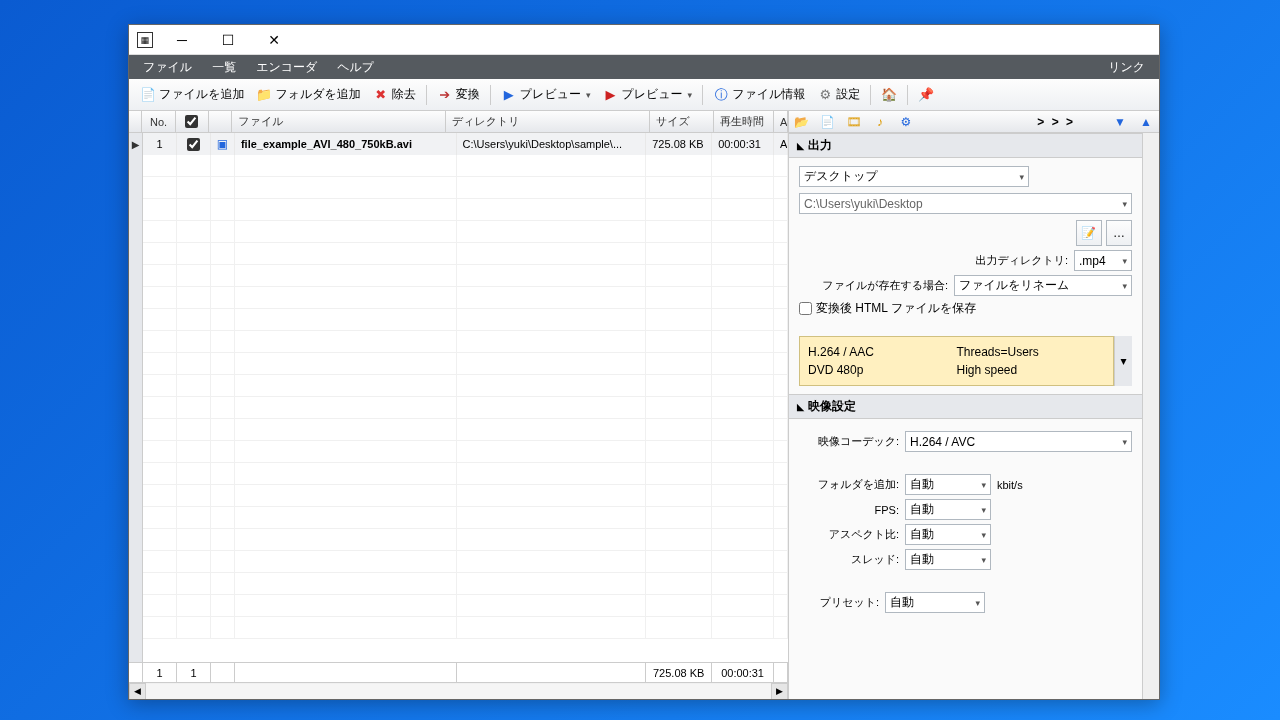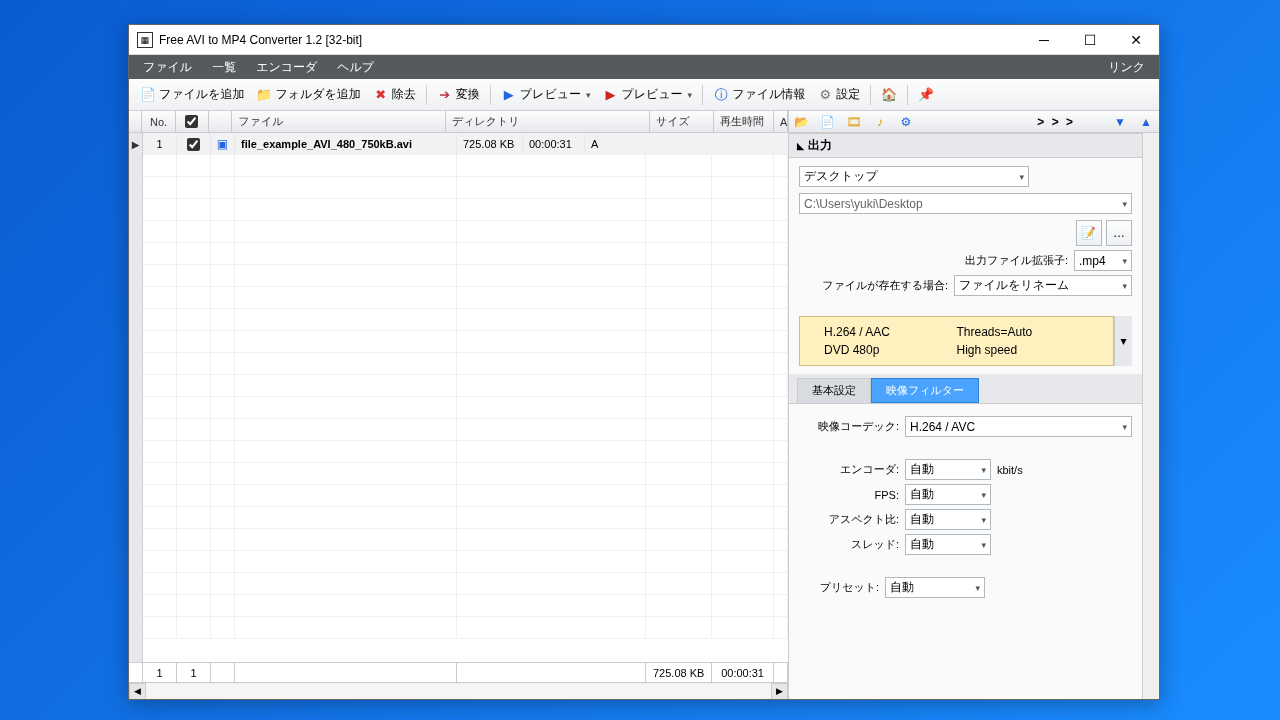--- a/index.html
+++ b/index.html
@@ -45,39 +45,38 @@
 .section-hdr { background: #e6e8ec; padding: 3px 8px; font-size: 12px; font-weight: bold; border-top:1px solid #ccc; border-bottom:1px solid #ccc; display:flex; align-items:center; gap:4px;}
 .section-hdr::before { content:"◢"; font-size:9px; transform:scaleX(-1);}
 .section-body { padding: 8px 10px; background:#fafafa;}
 .field { display: flex; align-items: center; margin: 4px 0; gap: 6px; }
 .field label { font-size: 11px; text-align: right; }
 .sel { border: 1px solid #b0b8c0; background: #fff; padding: 2px 4px; font-size: 11px; height: 21px; display: flex; align-items: center; justify-content: space-between; cursor: pointer; }
 .sel .arr { font-size: 9px; color: #555; }
 .chk { display: flex; align-items: center; gap: 4px; font-size: 11px; margin: 3px 0; }
 .chk input { width:13px; height:13px;}
 .iconbtn { width: 26px; height: 26px; border: 1px solid #b0b8c0; background: linear-gradient(#fdfdfd,#eef0f3); display:flex; align-items:center; justify-content:center; cursor:pointer; font-size:12px;}
-.profile-box { background: #fff0c0; border: 1px solid #d0c080; padding: 6px 24px; display:flex; font-size:11px; line-height:1.5;}
+.profile-box { background: #fff0c0; border: 1px solid #d0c080; padding: 6px 8px; display:flex; font-size:11px; line-height:1.5;}
 .profile-box .col { flex:1;}
 .profile-dd { width: 18px; background: #e6e8ec; border-left:1px solid #ccc; display:flex; align-items:center; justify-content:center; cursor:pointer;}
 .tabs { display: flex; background: #e6e8ec; border-bottom: 1px solid #ccc;}
 .tab { padding: 4px 14px; font-size: 11px; cursor: pointer; border:1px solid transparent; }
 .tab.inactive { background: #d8dbe0; border:1px solid #ccc; border-bottom:none;}
 .tab.active { background: #4aa3ff; color: #fff; border:1px solid #2a83df;}
 .vscroll { width: 17px; background: #f0f0f0; border-left:1px solid #ccc;}
 .rwrap { display:flex; flex:1; overflow:hidden;}
 input[type=checkbox]{ accent-color:#333;}
 </style>
 </head>
 <body>
 
 <div class="window">
 
   <div class="titlebar">
     <div class="app-icon">▦</div>
-    <div class="title">Free AVI to MP4 Converter 1.2  [32-bit]</div>
     <div class="winbtns">
       <div class="winbtn">─</div>
       <div class="winbtn">☐</div>
       <div class="winbtn">✕</div>
     </div>
   </div>
 
   <div class="menubar">
     <div class="mi">ファイル</div>
     <div class="mi">一覧</div>
@@ -155,20 +154,21 @@
         <div class="gridrow">
           <div class="rowmark">▶</div>
           <div class="gc" style="width:34px;justify-content:center;">1</div>
           <div class="gc" style="width:34px;justify-content:center;">
               <input type="checkbox" checked="" style="">
             </div>
           <div class="gc" style="width:24px;justify-content:center;">
               <span style="color:#26d">▣</span>
             </div>
           <div class="gc" style="width:222px;font-weight:bold;">file_example_AVI_480_750kB.avi</div>
+          <div class="gc" style="width:190px;">C:\Users\yuki\Desktop\sample\...</div>
           <div class="gc" style="width:66px;">725.08 KB</div>
           <div class="gc" style="width:62px;">00:00:31</div>
           <div class="gc" style="width:14px;">A</div>
         </div>
         <div class="leftmargin"></div>
         <div class="gridlines">
           <div class="gl-row">
               <div class="gl-cell" style="width:34px"></div>
               <div class="gl-cell" style="width:34px"></div>
               <div class="gl-cell" style="width:24px"></div>
@@ -434,64 +434,67 @@
               </div>
           <div class="sel" style="width:100%; margin-top:6px; color:#666;">
                 <span>C:\Users\yuki\Desktop</span>
                 <span class="arr">▾</span>
               </div>
           <div style="display:flex; justify-content:flex-end; gap:4px; margin-top:6px;">
             <div class="iconbtn">📝</div>
             <div class="iconbtn">…</div>
           </div>
           <div class="field" style="justify-content:flex-end;">
-            <label>出力ファイル拡張子:</label>
+            <label>出力ディレクトリ:</label>
             <div class="sel" style="width:58px;">
                   <span>.mp4</span>
                   <span class="arr">▾</span>
                 </div>
           </div>
           <div class="field" style="justify-content:flex-end;">
             <label>ファイルが存在する場合:</label>
             <div class="sel" style="width:178px;">
                   <span>ファイルをリネーム</span>
                   <span class="arr">▾</span>
                 </div>
           </div>
+          <div class="chk">
+                <input type="checkbox" style="">
+                <span>変換後 HTML ファイルを保存</span>
+              </div>
         </div>
 
         <div style="padding:8px 10px 8px 10px; display:flex;">
           <div class="profile-box" style="flex:1;">
             <div class="col">
                   <div>H.264 / AAC</div>
                   <div>DVD 480p</div>
                 </div>
             <div class="col">
-                  <div>Threads=Auto</div>
+                  <div>Threads=Users</div>
                   <div>High speed</div>
                 </div>
           </div>
           <div class="profile-dd">▾</div>
         </div>
 
-        <div class="tabs" style="padding:4px 8px 0 8px;">
-          <div class="tab inactive">基本設定</div>
-          <div class="tab active">映像フィルター</div>
-        </div>
+        <div class="section-hdr">
+              <span>映像設定</span>
+            </div>
         <div class="section-body">
           <div class="field">
                 <label style="width:100px;">映像コーデック:</label>
             <div class="sel" style="flex:1;">
                   <span>H.264 / AVC</span>
                   <span class="arr">▾</span>
                 </div>
               </div>
           <div style="height:14px;"></div>
           <div class="field">
-                <label style="width:100px;">エンコーダ:</label>
+                <label style="width:100px;">フォルダを追加:</label>
             <div class="sel" style="width:86px;">
                   <span>自動</span>
                   <span class="arr">▾</span>
                 </div>
             <span style="font-size:11px;">kbit/s</span>
               </div>
           <div class="field">
                 <label style="width:100px;">FPS:</label>
             <div class="sel" style="width:86px;">
                   <span>自動</span>

